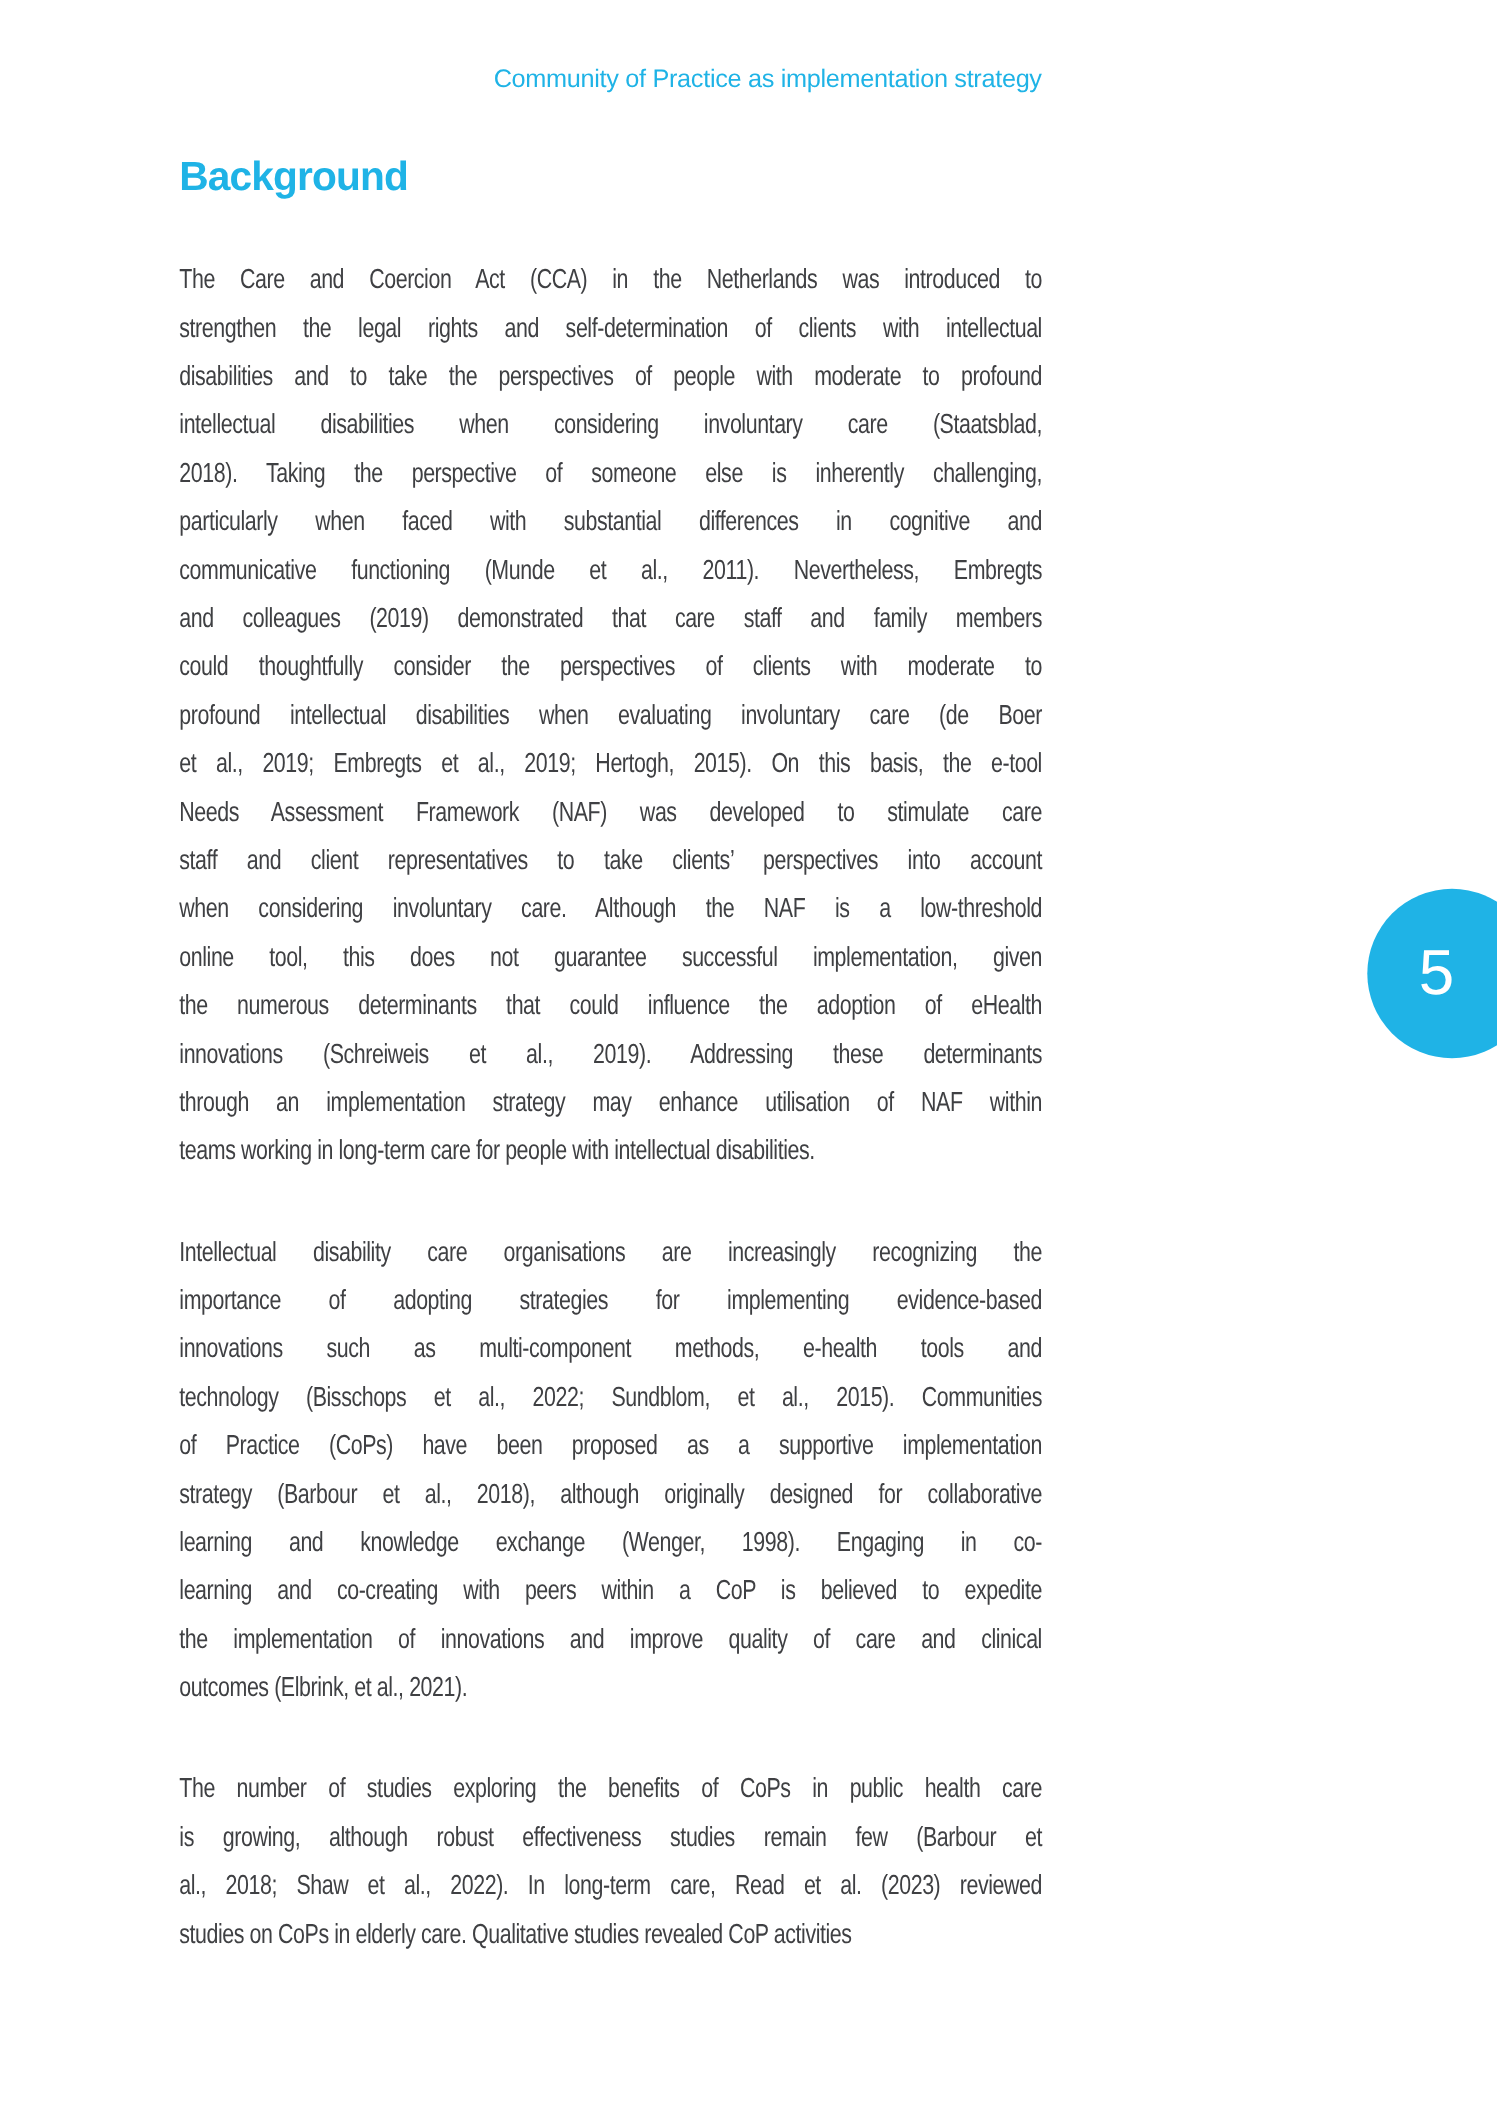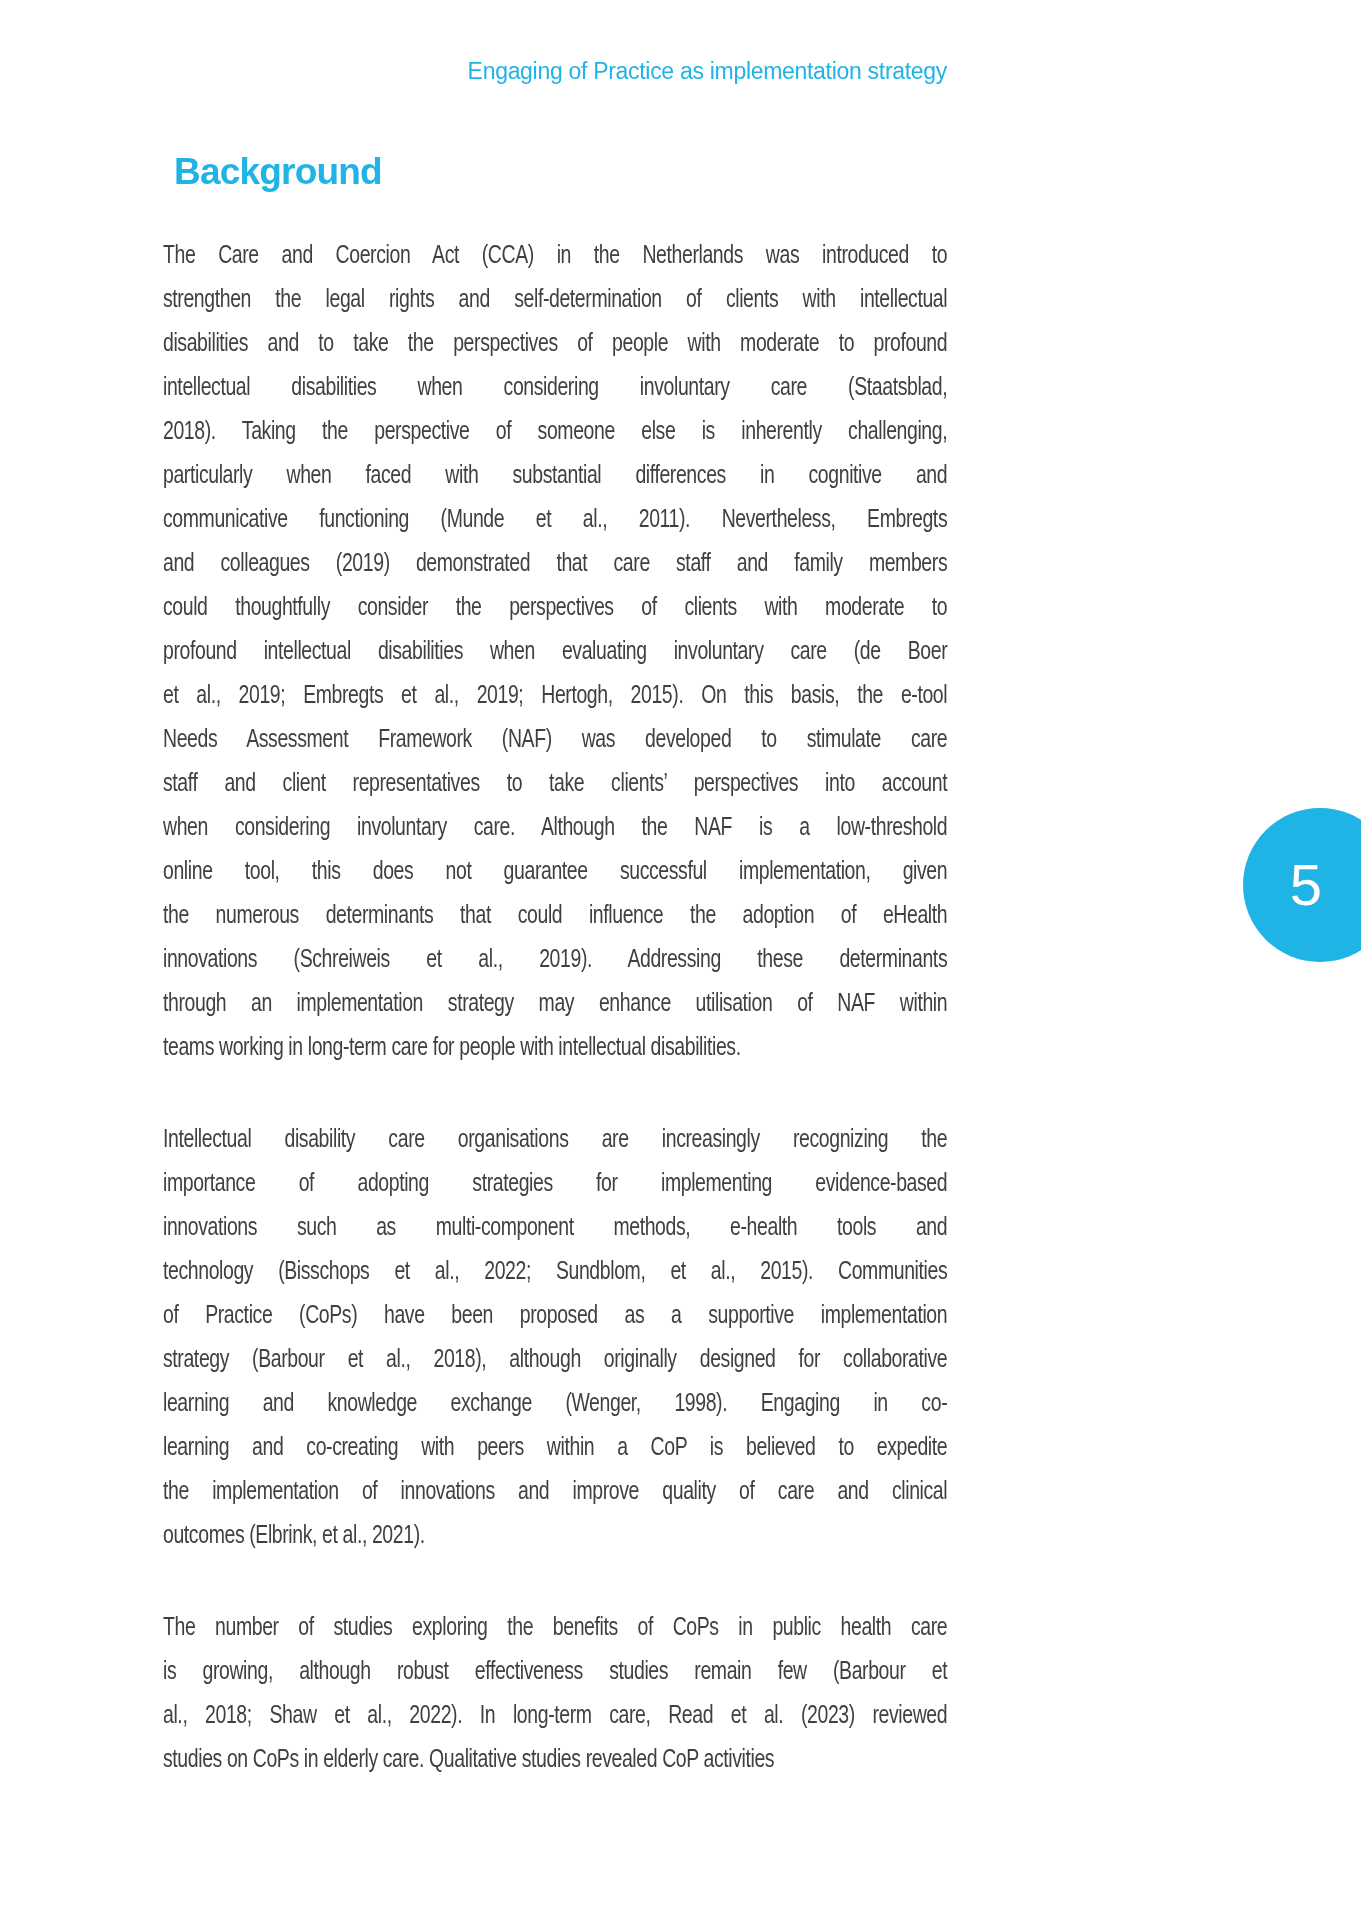--- a/index.html
+++ b/index.html
@@ -15,21 +15,21 @@
     position:absolute;
     top:58px; left:163px; width:784px;
     text-align:right;
     font-size:23px;
     letter-spacing:-0.3px;
     color:#1fb3e6;
   }
   .heading {
     position:absolute;
     top:140px; left:163px;
-    margin:11px;
+    margin:0;
     font-size:37px;
     font-weight:bold;
     letter-spacing:-0.8px;
     color:#1fb3e6;
   }
   .body-text {
     position:absolute;
     top:232px; left:163px;
     width:1008px;
     transform:scaleX(0.778);
@@ -64,21 +64,21 @@
     top:1806px; left:163px; width:1120px;
     text-align:right;
     font-size:23px;
     color:#1fb3e6;
   }
 </style>
 </head>
 <body>
 
 <div class="page">
-  <div class="running-header">Engaging of Practice as implementation strategy</div>
+  <div class="running-header">Community of Practice as implementation strategy</div>
 
   <h1 class="heading">Background</h1>
 
   <div class="body-text">
       <div class="para">
         <div class="line">The Care and Coercion Act (CCA) in the Netherlands was introduced to</div>
         <div class="line">strengthen the legal rights and self-determination of clients with intellectual</div>
         <div class="line">disabilities and to take the perspectives of people with moderate to profound</div>
         <div class="line">intellectual disabilities when considering involuntary care (Staatsblad,</div>
         <div class="line">2018). Taking the perspective of someone else is inherently challenging,</div>

